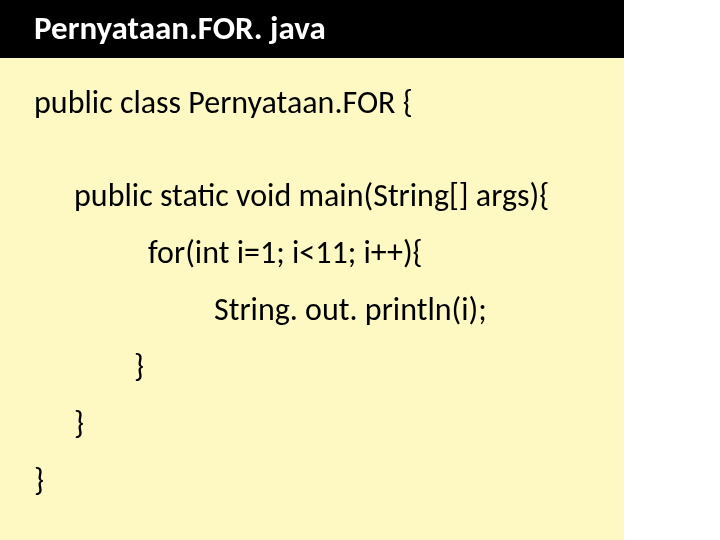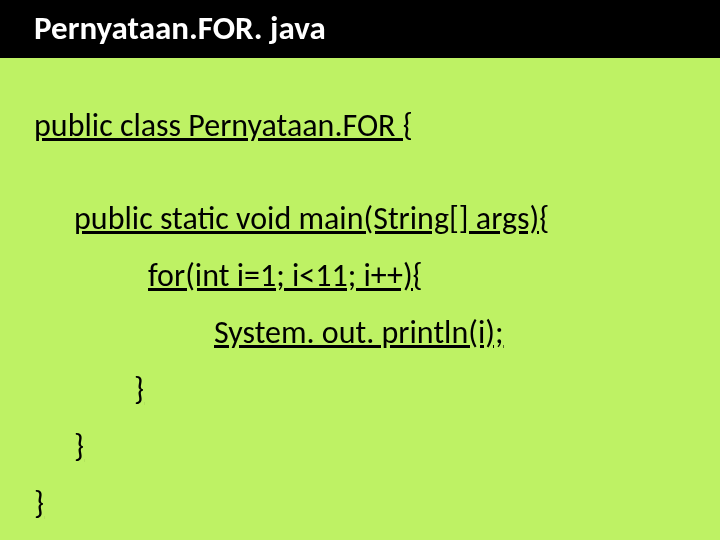--- a/index.html
+++ b/index.html
@@ -5,36 +5,35 @@
   html, body {
     margin: 0;
     padding: 0;
     width: 720px;
     height: 540px;
     background: #ffffff;
     font-family: "Calibri", "Segoe UI", Arial, sans-serif;
     overflow: hidden;
   }
   .slide {
-    width: 720px;
+    width: 624px;
     height: 540px;
-    background: #bef264;
+    background: #fef9c3;
     position: relative;
-    text-decoration: underline;
   }
   .title-bar {
     background: #000000;
     color: #ffffff;
     padding: 8px 0 10px 34px;
     font-size: 33px;
     font-weight: 700;
     font-family: "Calibri", "Segoe UI", Arial, sans-serif;
   }
   .code-area {
-    padding: 40px 0 0 34px;
+    padding: 17px 0 0 34px;
     font-family: "Calibri", "Segoe UI", Arial, sans-serif;
     color: #000000;
     font-size: 32px;
     line-height: 1.78;
   }
   .indent-1 { padding-left: 40px; margin-top: 36px; }
   .indent-2 { padding-left: 114px; }
   .indent-3 { padding-left: 180px; }
   .indent-2b { padding-left: 100px; }
   .indent-1b { padding-left: 40px; }
@@ -44,18 +43,18 @@
 <body>
 
 <div class="slide">
   <div class="title-bar">
     <span>Pernyataan.FOR. java</span>
   </div>
   <div class="code-area">
     <div class="line">public class Pernyataan.FOR {</div>
     <div class="line indent-1">public static void main(String[] args){</div>
     <div class="line indent-2">for(int i=1; i&lt;11; i++){</div>
-    <div class="line indent-3">System. out. println(i);</div>
+    <div class="line indent-3">String. out. println(i);</div>
     <div class="line indent-2b">}</div>
     <div class="line indent-1b">}</div>
     <div class="line">}</div>
   </div>
 </div>
 
 </body></html>

